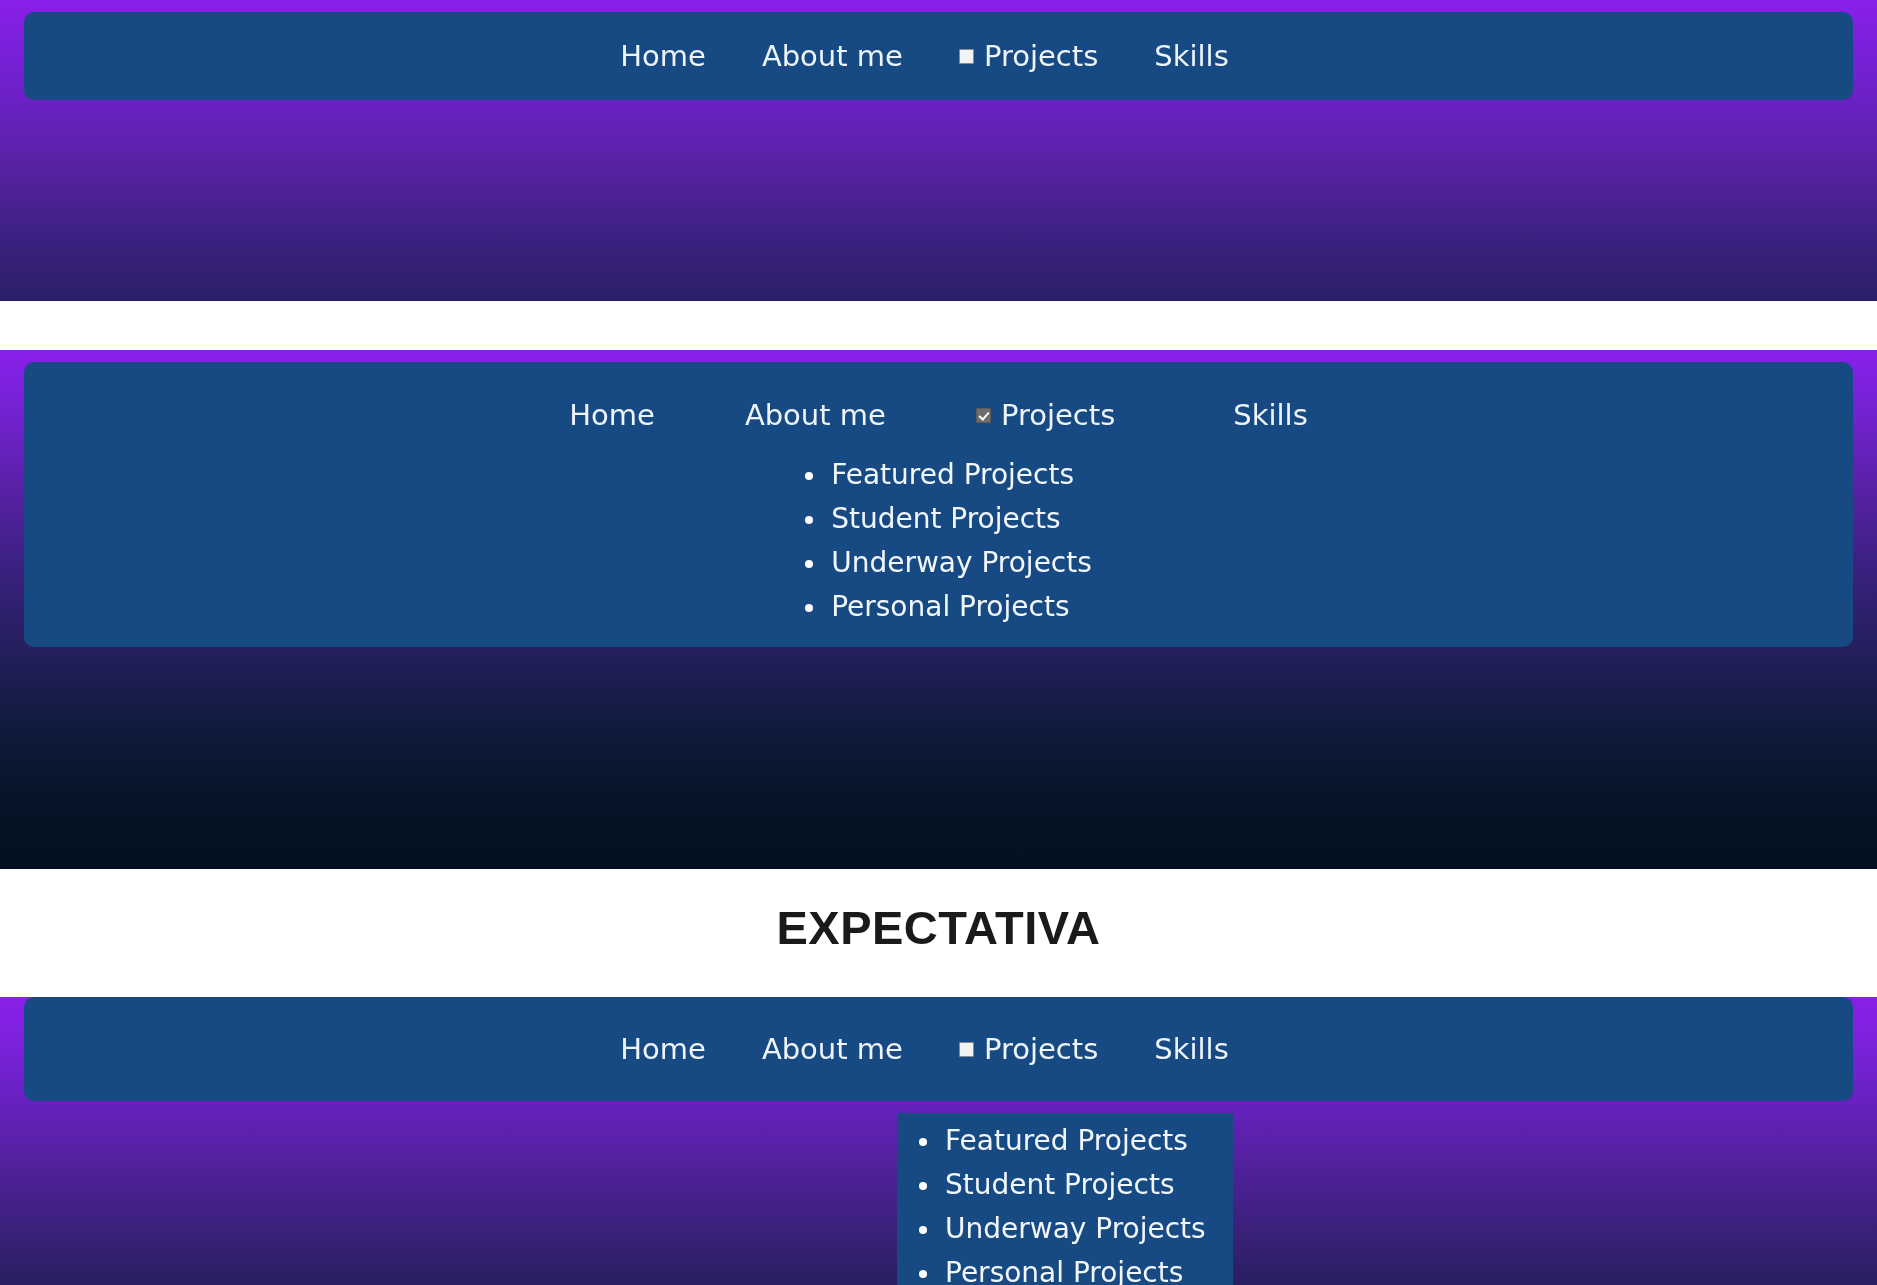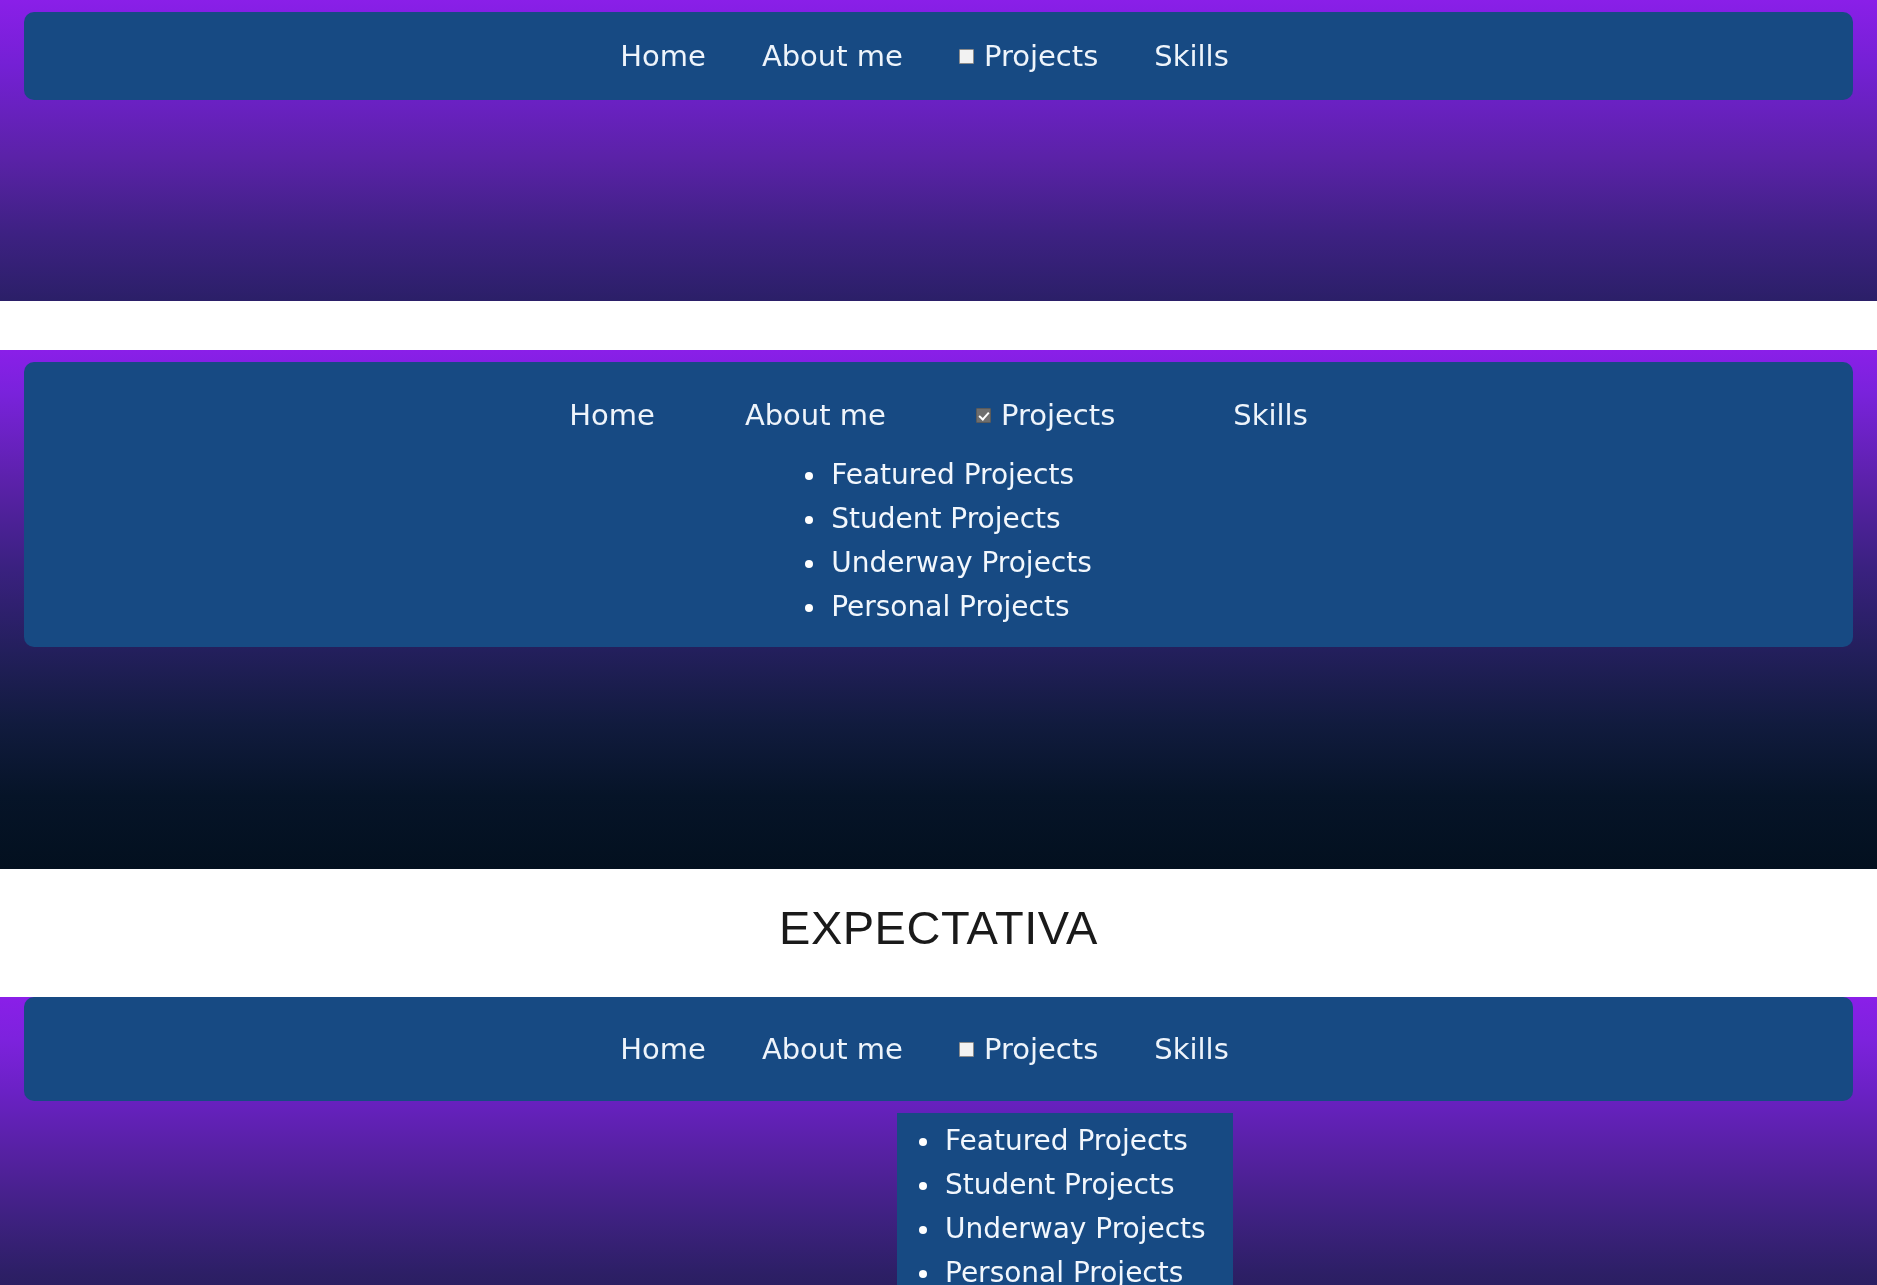--- a/index.html
+++ b/index.html
@@ -36,21 +36,21 @@
     width: 1877px;
     height: 116px;
     background: #ffffff;
     display: flex;
     align-items: center;
     justify-content: center;
   }
 
   .page-heading {
     font-family: "Liberation Sans", sans-serif;
-    font-weight: normal;
+    font-weight: bold;
     font-size: 47px;
     color: #1a1a1a;
     letter-spacing: 0.5px;
     line-height: 1;
   }
 
   .section-three {
     position: relative;
     width: 1877px;
     height: 300px;

